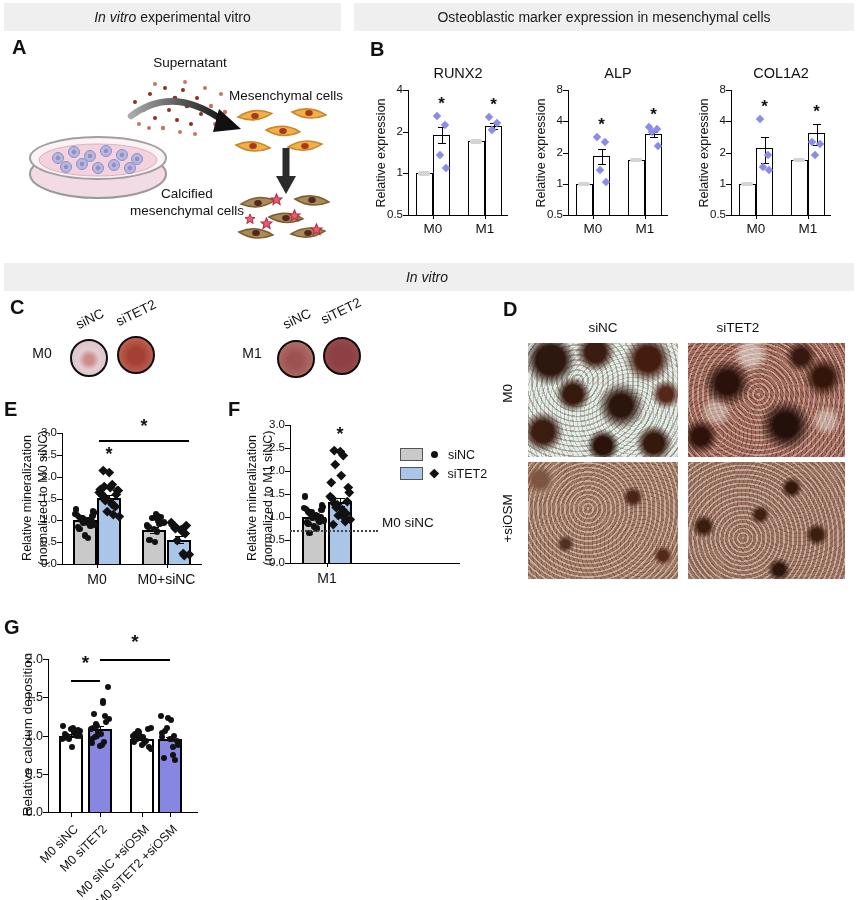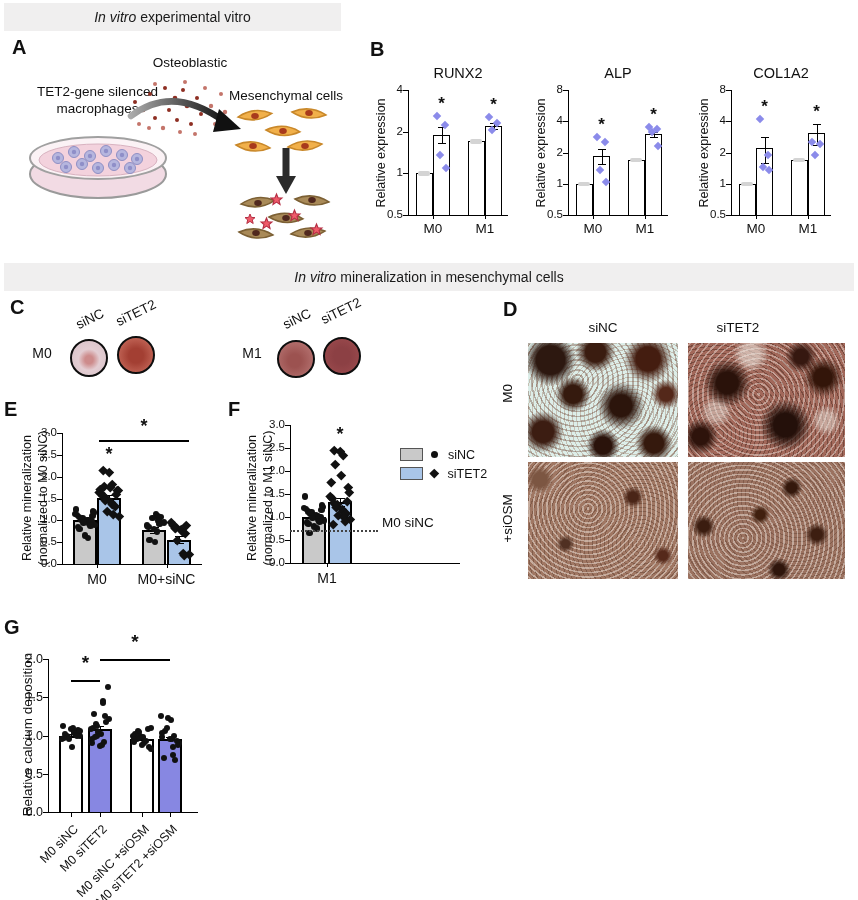--- a/index.html
+++ b/index.html
@@ -63,32 +63,34 @@
 </style>
 </head>
 <body>
 
 <div class="canvas">
 
   <div class="band" style="left:4px;top:3px;width:337px;height:28px;">
     <i>In vitro</i>
     <span>experimental vitro</span>
   </div>
+  <div class="band" style="left:354px;top:3px;width:500px;height:28px;">
+    <span>Osteoblastic marker expression in mesenchymal cells</span>
+  </div>
   <div class="band" style="left:4px;top:263px;width:850px;height:28px;">
     <i>In vitro</i>
-    <span>mineralization in mesenchymal cells</span>
   </div>
 
   <div class="plabel" style="left:12px;top:36px;">A</div>
-  <div class="small-label" style="left:130px;top:55px;width:120px;">Osteoblastic</div>
-  <div class="small-label" style="left:10px;top:84px;width:175px;">
-    <div>TET2-gene silenced</div>
-    <div>macrophages</div>
-  </div>
+  <div class="small-label" style="left:130px;top:55px;width:120px;">Supernatant</div>
   <div class="small-label" style="left:222px;top:88px;width:128px;">Mesenchymal cells</div>
+  <div class="small-label" style="left:126px;top:186px;width:122px;">
+    <div>Calcified</div>
+    <div>mesenchymal cells</div>
+  </div>
 
   <div class="abs" style="left:24px;top:112px;width:148px;height:92px;">
     <svg width="148" height="92" viewBox="0 0 148 92">
       <ellipse cx="74" cy="62" rx="68" ry="24" fill="#f2dbe4" stroke="#9a9a9a" stroke-width="2"></ellipse>
       <ellipse cx="74" cy="46" rx="68" ry="21" fill="#fbf2f5" stroke="#a0a0a0" stroke-width="2"></ellipse>
       <ellipse cx="74" cy="48" rx="59" ry="16" fill="#f3d2dd" stroke="#d8b2c0" stroke-width="1"></ellipse>
       <g>
         <circle cx="34" cy="46" r="5.5" fill="#b6b6de" stroke="#8f8fc4"></circle>
           <circle cx="34" cy="46" r="2.2" fill="#8f8fc8"></circle>
         <circle cx="50" cy="40" r="5.5" fill="#b6b6de" stroke="#8f8fc4"></circle>

